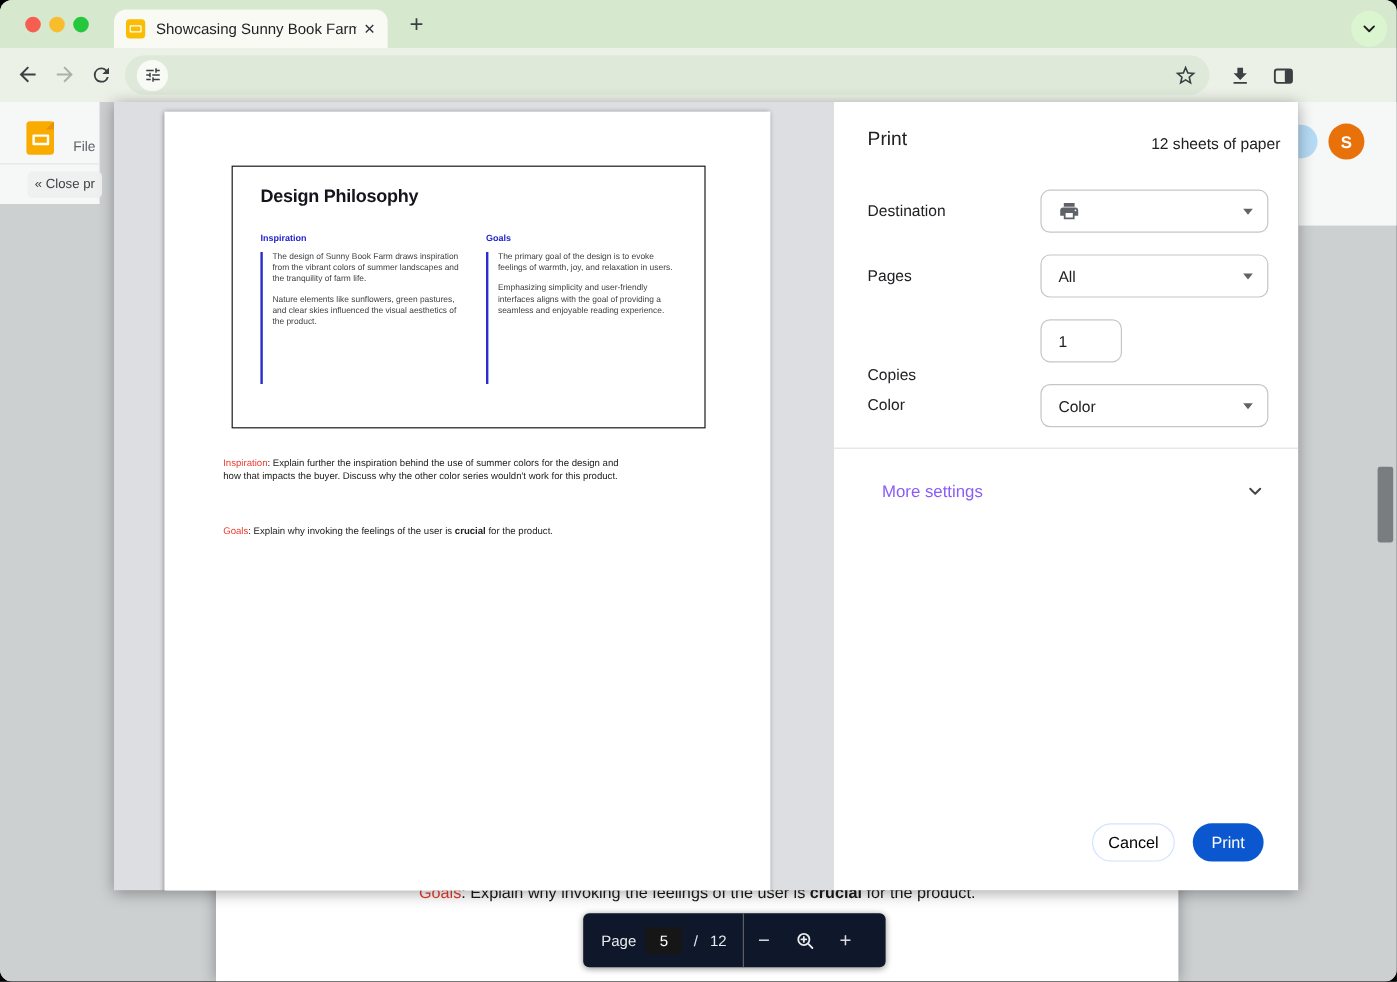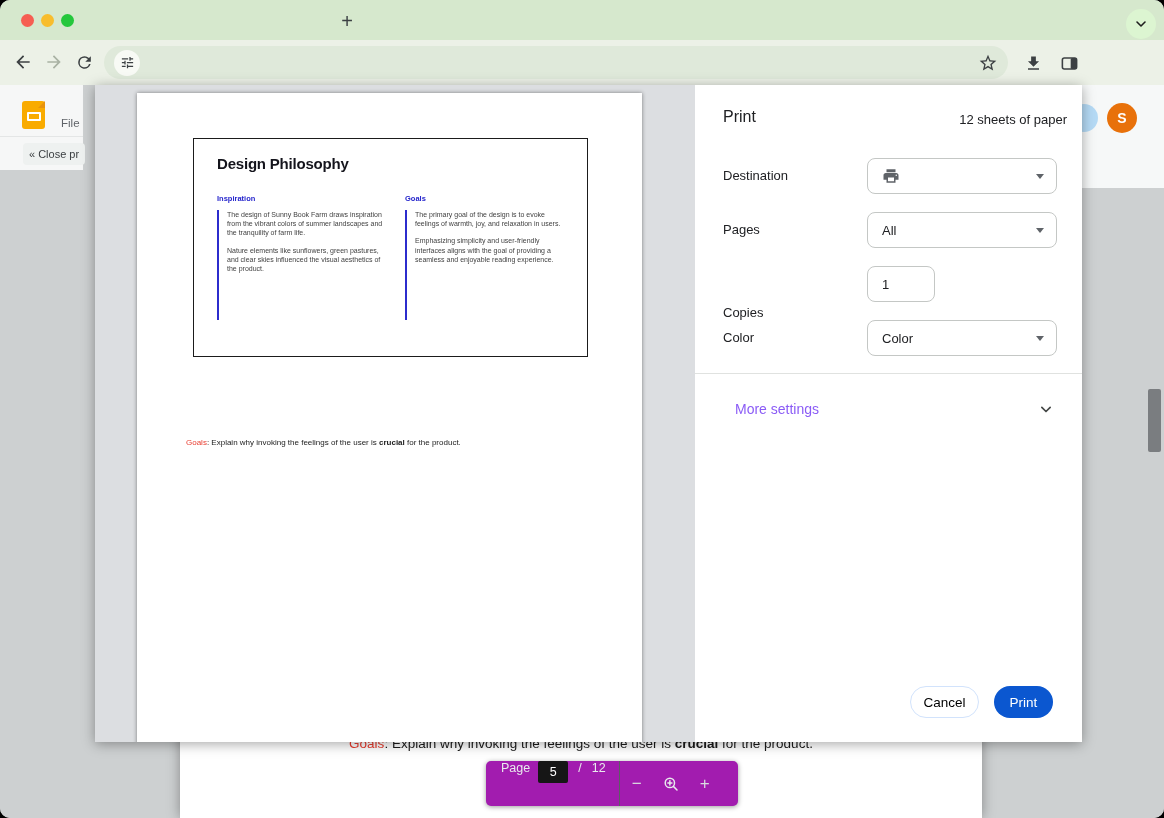--- a/index.html
+++ b/index.html
@@ -46,22 +46,22 @@
     padding:0 6px;font-size:11px;font-weight:500;color:#3c4043;white-space:nowrap;overflow:hidden;max-width:58px;}
   .uh-right{position:absolute;left:1082px;top:0;width:82px;height:103px;background:#f6f8f8;}
   .blue-circle{position:absolute;left:-12px;top:19px;width:28px;height:28px;border-radius:50%;background:#b5daf5;}
   .uh-avatar{position:absolute;left:25px;top:18px;width:30px;height:30px;border-radius:50%;background:#e8710a;
     color:#fff;font-size:14px;font-weight:700;display:flex;align-items:center;justify-content:center;}
   .pdf-page{position:absolute;left:180px;top:100px;width:802px;height:633px;background:#fff;
     box-shadow:0 0 12px rgba(0,0,0,.35);}
   .clip-line{position:absolute;left:0;right:0;top:551px;text-align:center;font-size:13.5px;color:#1b1b1b;white-space:nowrap;}
   .clip-line .red{color:#e93c2f;}
   .scroll-thumb{position:absolute;left:1148px;top:304px;width:13px;height:63px;background:#7a7d80;border-radius:2px;}
-  .pdf-toolbar{position:absolute;left:486px;top:676px;width:252px;height:45px;background:#a21caf;border-radius:5px;
-    display:flex;color:#e8eaed;font-size:12.5px;box-shadow:0 1px 5px rgba(0,0,0,.4);}
+  .pdf-toolbar{position:absolute;left:486px;top:676px;width:252px;height:45px;background:#0f172a;border-radius:5px;
+    display:flex;align-items:center;color:#e8eaed;font-size:12.5px;box-shadow:0 1px 5px rgba(0,0,0,.4);}
   .pt-label{margin-left:15px;}
   .pt-input{margin-left:8px;width:30px;height:22px;background:#161616;border-radius:2px;color:#fff;
     text-align:center;line-height:22px;}
   .pt-slash{margin-left:10px;}
   .pt-total{margin-left:10px;}
   .pt-divider{margin-left:13px;width:1px;align-self:stretch;background:#5c5f62;}
   .pt-btn{width:34px;height:45px;display:flex;align-items:center;justify-content:center;font-size:17px;color:#dadce0;}
   
   .dialog{position:absolute;left:95px;top:85px;width:987px;height:657px;display:flex;overflow:hidden;
     box-shadow:0 2px 12px rgba(0,0,0,.35);z-index:10;}
@@ -102,20 +102,25 @@
 </style>
 </head>
 <body>
 
 <div class="window">
 
   <div class="tabstrip">
     <div class="tl red"></div>
     <div class="tl yellow"></div>
     <div class="tl green"></div>
+    <div class="tab">
+      <div class="favicon"></div>
+      <div class="tab-title">Showcasing Sunny Book Farm</div>
+      <div class="tab-close">✕</div>
+    </div>
     <div class="newtab">+</div>
     <div class="tab-chev">
       <svg width="16" height="16" viewBox="0 0 24 24" fill="none" stroke="#1f1f1f" stroke-width="2.4" stroke-linecap="round" stroke-linejoin="round">
           <polyline points="6,9 12,15 18,9"></polyline>
         </svg>
     </div>
   </div>
 
   <div class="toolbar">
     <div class="navbtn" style="left:9px;">
@@ -215,20 +220,23 @@
             </div>
           </div>
           <div class="col c2">
             <h4>Goals</h4>
             <div class="block">
               <p>The primary goal of the design is to evoke feelings of warmth, joy, and relaxation in users.</p>
               <p>Emphasizing simplicity and user-friendly interfaces aligns with the goal of providing a seamless and enjoyable reading experience.</p>
             </div>
           </div>
         </div>
+        <div class="note n1">
+          <span class="red">Inspiration</span><span>: Explain further the inspiration behind the use of summer colors for the design and how that impacts the buyer. Discuss why the other color series wouldn't work for this product.</span><b></b><span></span>
+        </div>
         <div class="note n2">
           <span class="red">Goals</span><span>: Explain why invoking the feelings of the user is </span><b>crucial</b><span> for the product.</span>
         </div>
       </div>
     </div>
 
     <div class="settings">
       <div class="sp-title">Print</div>
       <div class="sp-sheets">12 sheets of paper</div>
 

